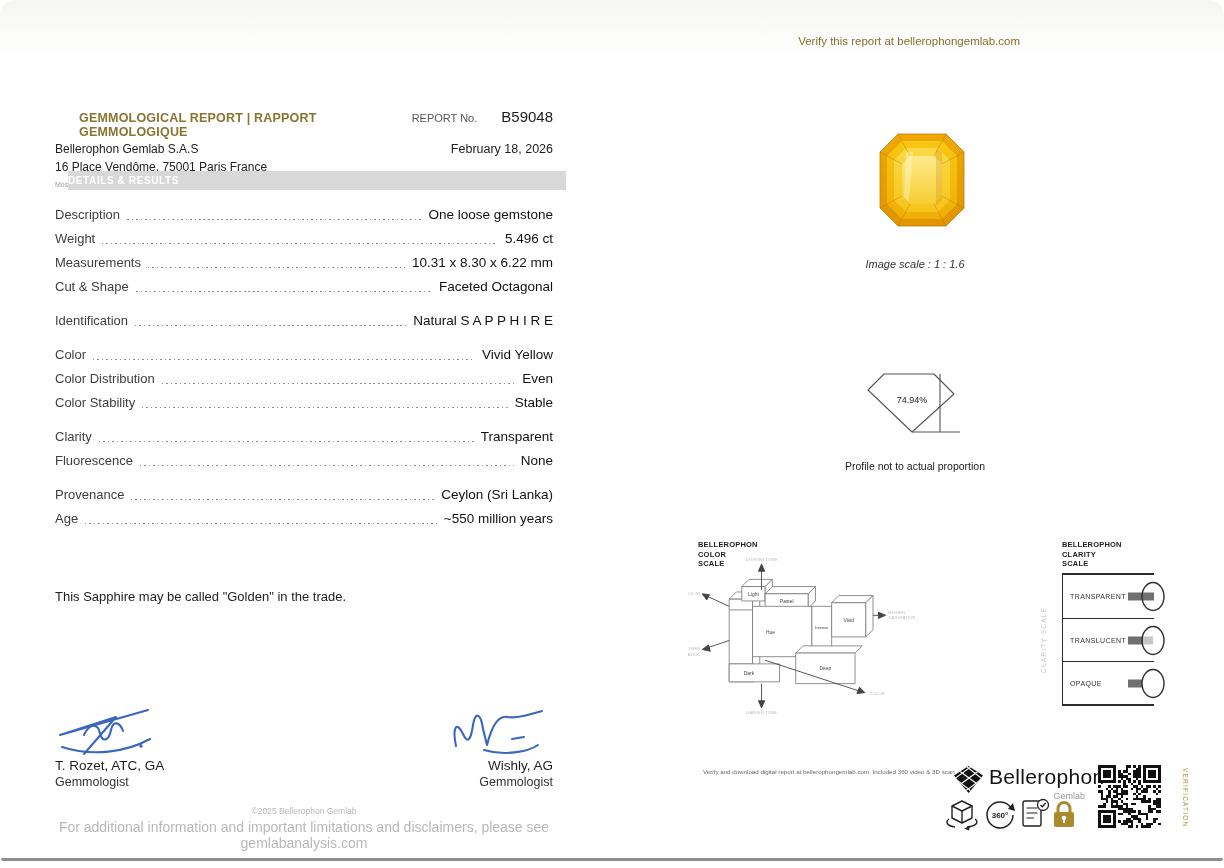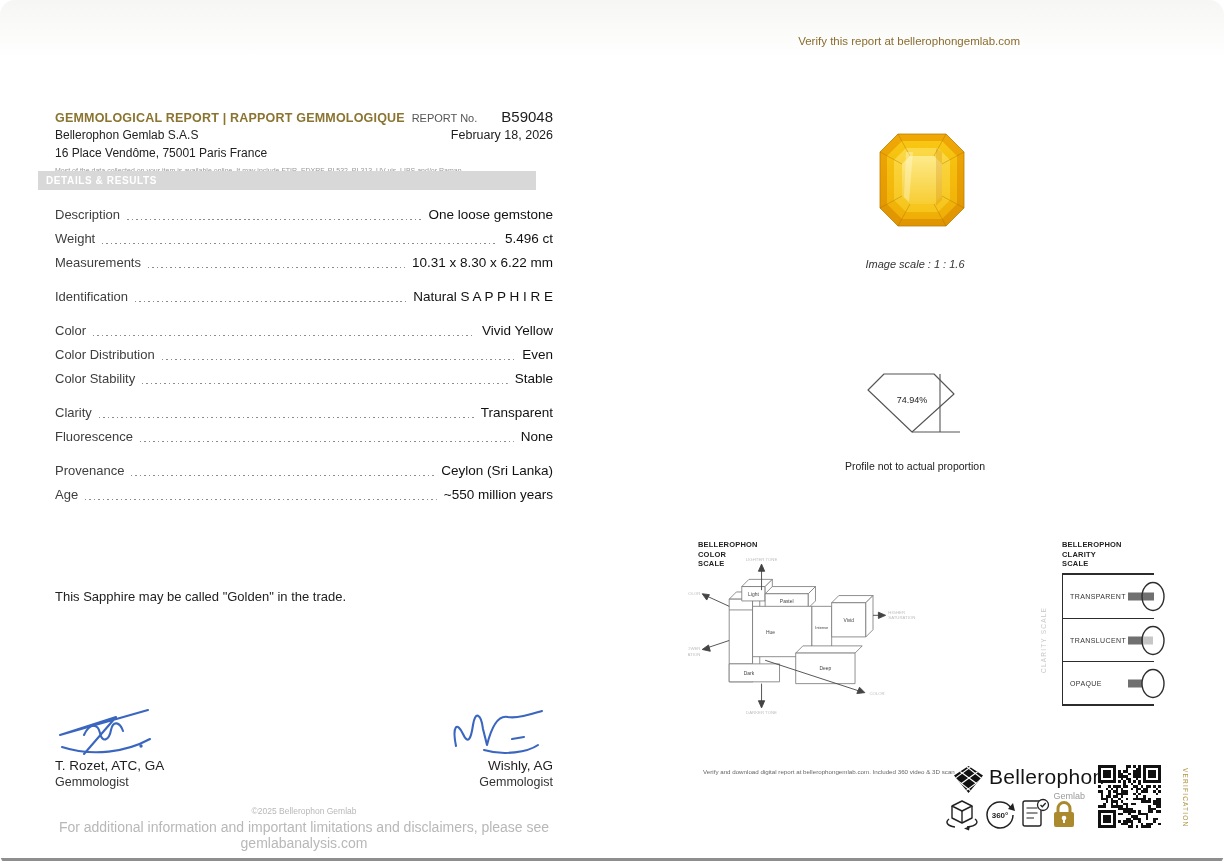--- a/index.html
+++ b/index.html
@@ -9,31 +9,31 @@
   .top-tint { position:absolute; left:0; top:0; width:100%; height:58px;
               background:linear-gradient(#f6f6f4, #ffffff); }
   .bottom-rule { position:absolute; left:0; top:858px; width:100%; height:3px; background:#8e8e8e; }
 
   .verify-top { position:absolute; left:765px; top:35px; width:255px; text-align:right;
                 font-size:11.5px; color:#8a6d2f; }
 
   
   .hdr { position:absolute; left:55px; top:108px; width:498px; }
   .hdr-row1 { display:flex; align-items:baseline; }
-  .hdr-title { font-size:12.5px; font-weight:bold; color:#8a7430; letter-spacing:.2px; flex:1; }
+  .hdr-title { font-size:12.5px; font-weight:bold; color:#8a7430; letter-spacing:.2px; flex:1;margin-left:24px; }
   .hdr-repno-label { font-size:11px; color:#555; margin-right:24px;text-align:center; }
   .hdr-repno { font-size:15px; color:#1c1c1c; }
   .hdr-row2 { display:flex; margin-top:3px; }
   .hdr-company { font-size:12px; color:#222; flex:1; }
   .hdr-date { font-size:12.5px; color:#1c1c1c; }
   .hdr-address { font-size:12px; color:#222; margin-top:4px; }
   .hdr-note { font-size:7px; color:#9a9a9a; margin-top:7px; }
-  .section-bar { position:absolute; left:38px; top:171px; width:498px; height:19px;
+  .section-bar { position:absolute; left:68px; top:171px; width:498px; height:19px;
                  background:#d8d8d8; color:#ffffff; font-size:10px; font-weight:bold;
-                 letter-spacing:.6px; line-height:19px; padding-left:8px; }
+                 letter-spacing:.6px; line-height:19px; }
 
   
   .details { position:absolute; left:55px; top:203px; width:498px; }
   .drow { display:flex; align-items:flex-end; height:24px; }
   .drow.gap { margin-top:10px; }
   .dlab { font-size:13px; color:#3e3e3e; line-height:24px; white-space:nowrap;margin-top:32px; }
   .dval { font-size:13.5px; color:#111; line-height:24px; white-space:nowrap; }
   .dlead { flex:1; height:2px; margin:0 7px 7px 7px;
            background:repeating-linear-gradient(to right,#8c8c8c 0 1.5px,transparent 1.5px 4.5px);
            background-position:bottom; background-size:100% 1.5px; background-repeat:no-repeat; }
@@ -122,20 +122,25 @@
       </div>
       <div class="drow">
         <span class="dlab">Weight</span>
         <span class="dlead"></span>
         <span class="dval">5.496 ct</span>
       </div>
       <div class="drow">
         <span class="dlab">Measurements</span>
         <span class="dlead"></span>
         <span class="dval">10.31 x 8.30 x 6.22 mm</span>
+      </div>
+      <div class="drow">
+        <span class="dlab">Cut &amp; Shape</span>
+        <span class="dlead"></span>
+        <span class="dval">Faceted Octagonal</span>
       </div>
       <div class="drow gap">
         <span class="dlab">Identification</span>
         <span class="dlead"></span>
         <span class="dval">Natural S A P P H I R E</span>
       </div>
       <div class="drow gap">
         <span class="dlab">Color</span>
         <span class="dlead"></span>
         <span class="dval">Vivid Yellow</span>

